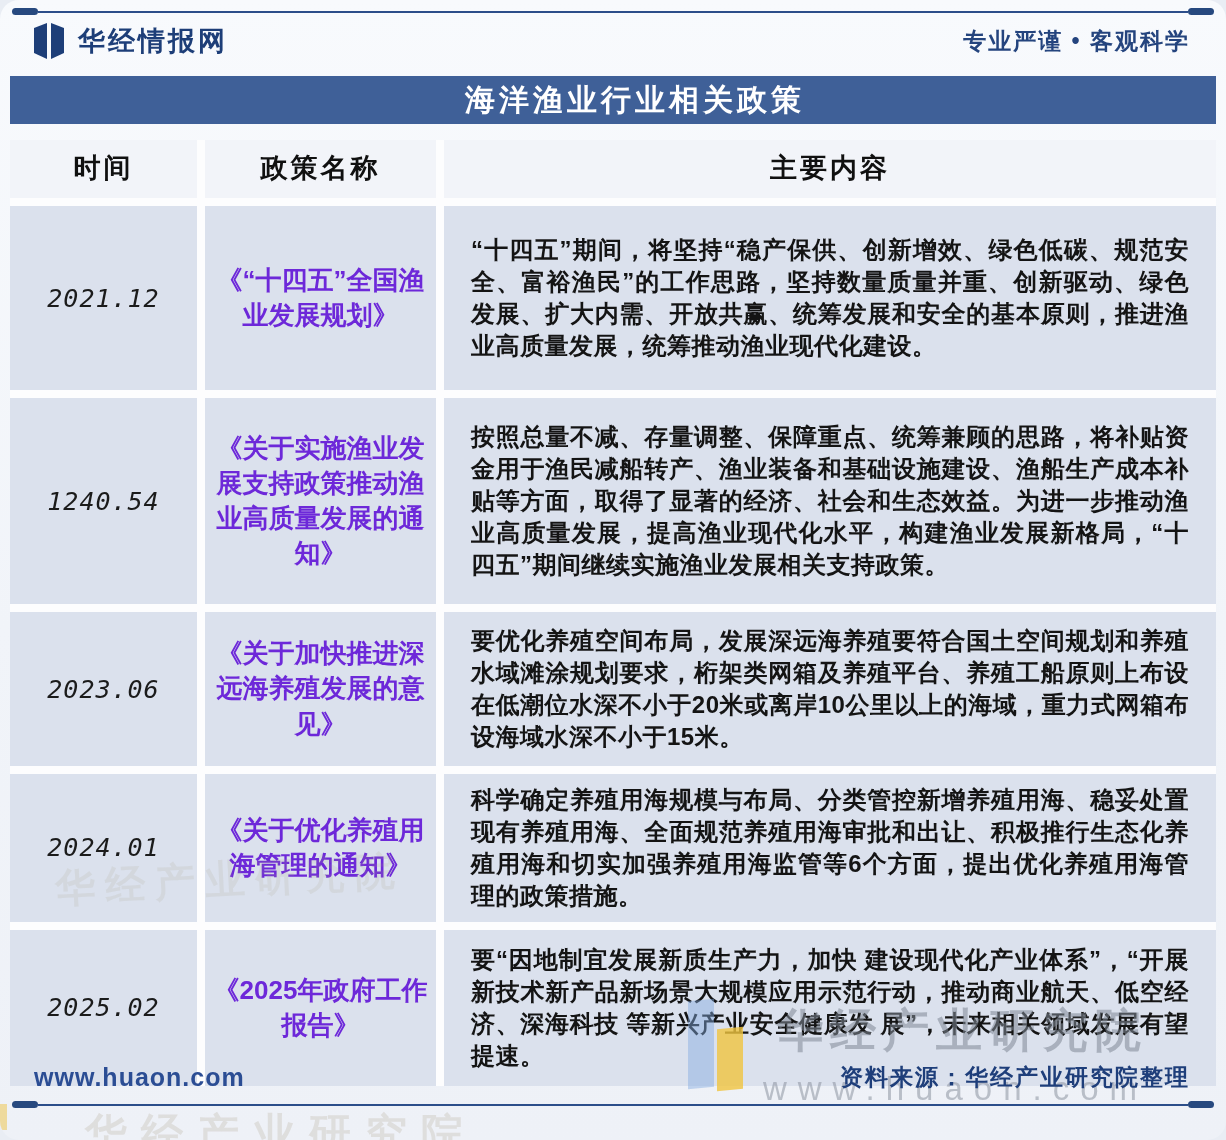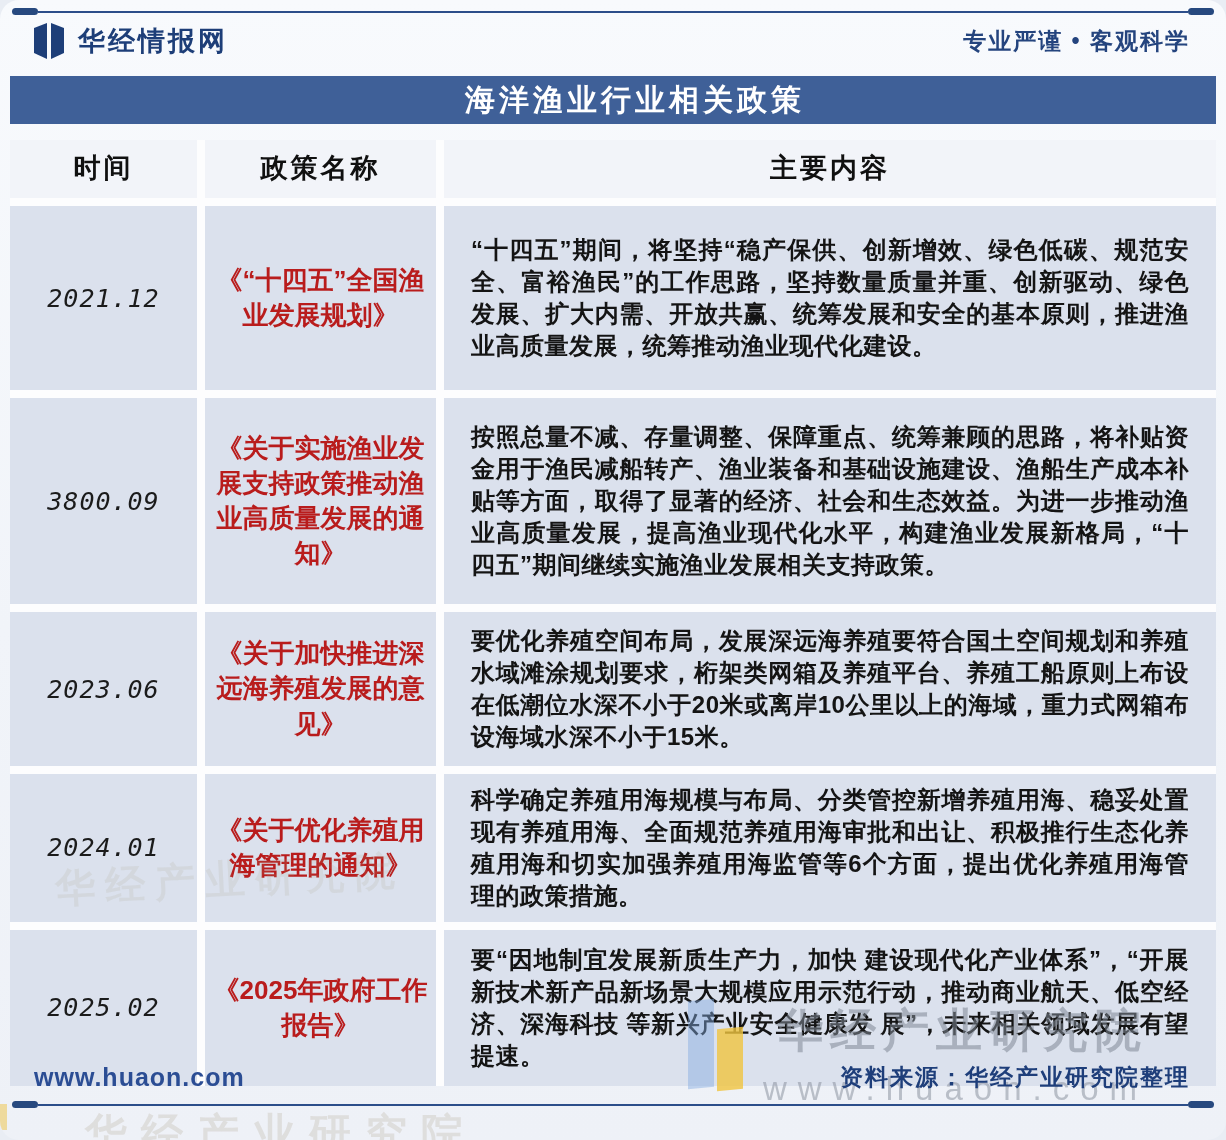--- a/index.html
+++ b/index.html
@@ -45,21 +45,21 @@
     padding:10px 0 12px 0;
     text-align:right;
   }
   .cell { background:#dbe1ed; }
   .cell.time {
     display:flex; align-items:center; justify-content:center;
     font-family:"DejaVu Sans Mono", monospace; font-size:25px; color:#1b1b1b; letter-spacing:1px;font-style:italic;
   }
   .cell.policy {
     display:flex; align-items:center; justify-content:center; text-align:center;
-    font-size:26px; font-weight:600; color:#b91c1c; line-height:1.35; padding:10px 8px;
+    font-size:26px; font-weight:600; color:#6d28d9; line-height:1.35; padding:10px 8px;
   }
   .cell.content {
     display:flex; align-items:center;
     font-size:24px; font-weight:600; color:#141414; line-height:1.33;
     padding:10px 27px; text-align:justify; letter-spacing:0.5px;
   }
   .r1 { min-height:184px; } .r2 { min-height:206px; } .r3 { min-height:154px; }
   .r4 { min-height:140px; } .r5 { min-height:156px; }
 
   
@@ -118,21 +118,21 @@
       <div class="th">时间</div>
       <div class="th">政策名称</div>
       <div class="th">主要内容</div>
 
       <div class="cell time r1">2021.12</div>
       <div class="cell policy r1">《“十四五”全国渔业发展规划》</div>
       <div class="cell content r1">
           <span>“十四五”期间，将坚持“稳产保供、创新增效、绿色低碳、规范安全、富裕渔民”的工作思路，坚持数量质量并重、创新驱动、绿色发展、扩大内需、开放共赢、统筹发展和安全的基本原则，推进渔业高质量发展，统筹推动渔业现代化建设。</span>
         </div>
 
-      <div class="cell time r2">3800.09</div>
+      <div class="cell time r2">1240.54</div>
       <div class="cell policy r2">《关于实施渔业发展支持政策推动渔业高质量发展的通知》</div>
       <div class="cell content r2">
           <span>按照总量不减、存量调整、保障重点、统筹兼顾的思路，将补贴资金用于渔民减船转产、渔业装备和基础设施建设、渔船生产成本补贴等方面，取得了显著的经济、社会和生态效益。为进一步推动渔业高质量发展，提高渔业现代化水平，构建渔业发展新格局，“十四五”期间继续实施渔业发展相关支持政策。</span>
         </div>
 
       <div class="cell time r3">2023.06</div>
       <div class="cell policy r3">《关于加快推进深远海养殖发展的意见》</div>
       <div class="cell content r3">
           <span>要优化养殖空间布局，发展深远海养殖要符合国土空间规划和养殖水域滩涂规划要求，桁架类网箱及养殖平台、养殖工船原则上布设在低潮位水深不小于20米或离岸10公里以上的海域，重力式网箱布设海域水深不小于15米。</span>
         </div>

